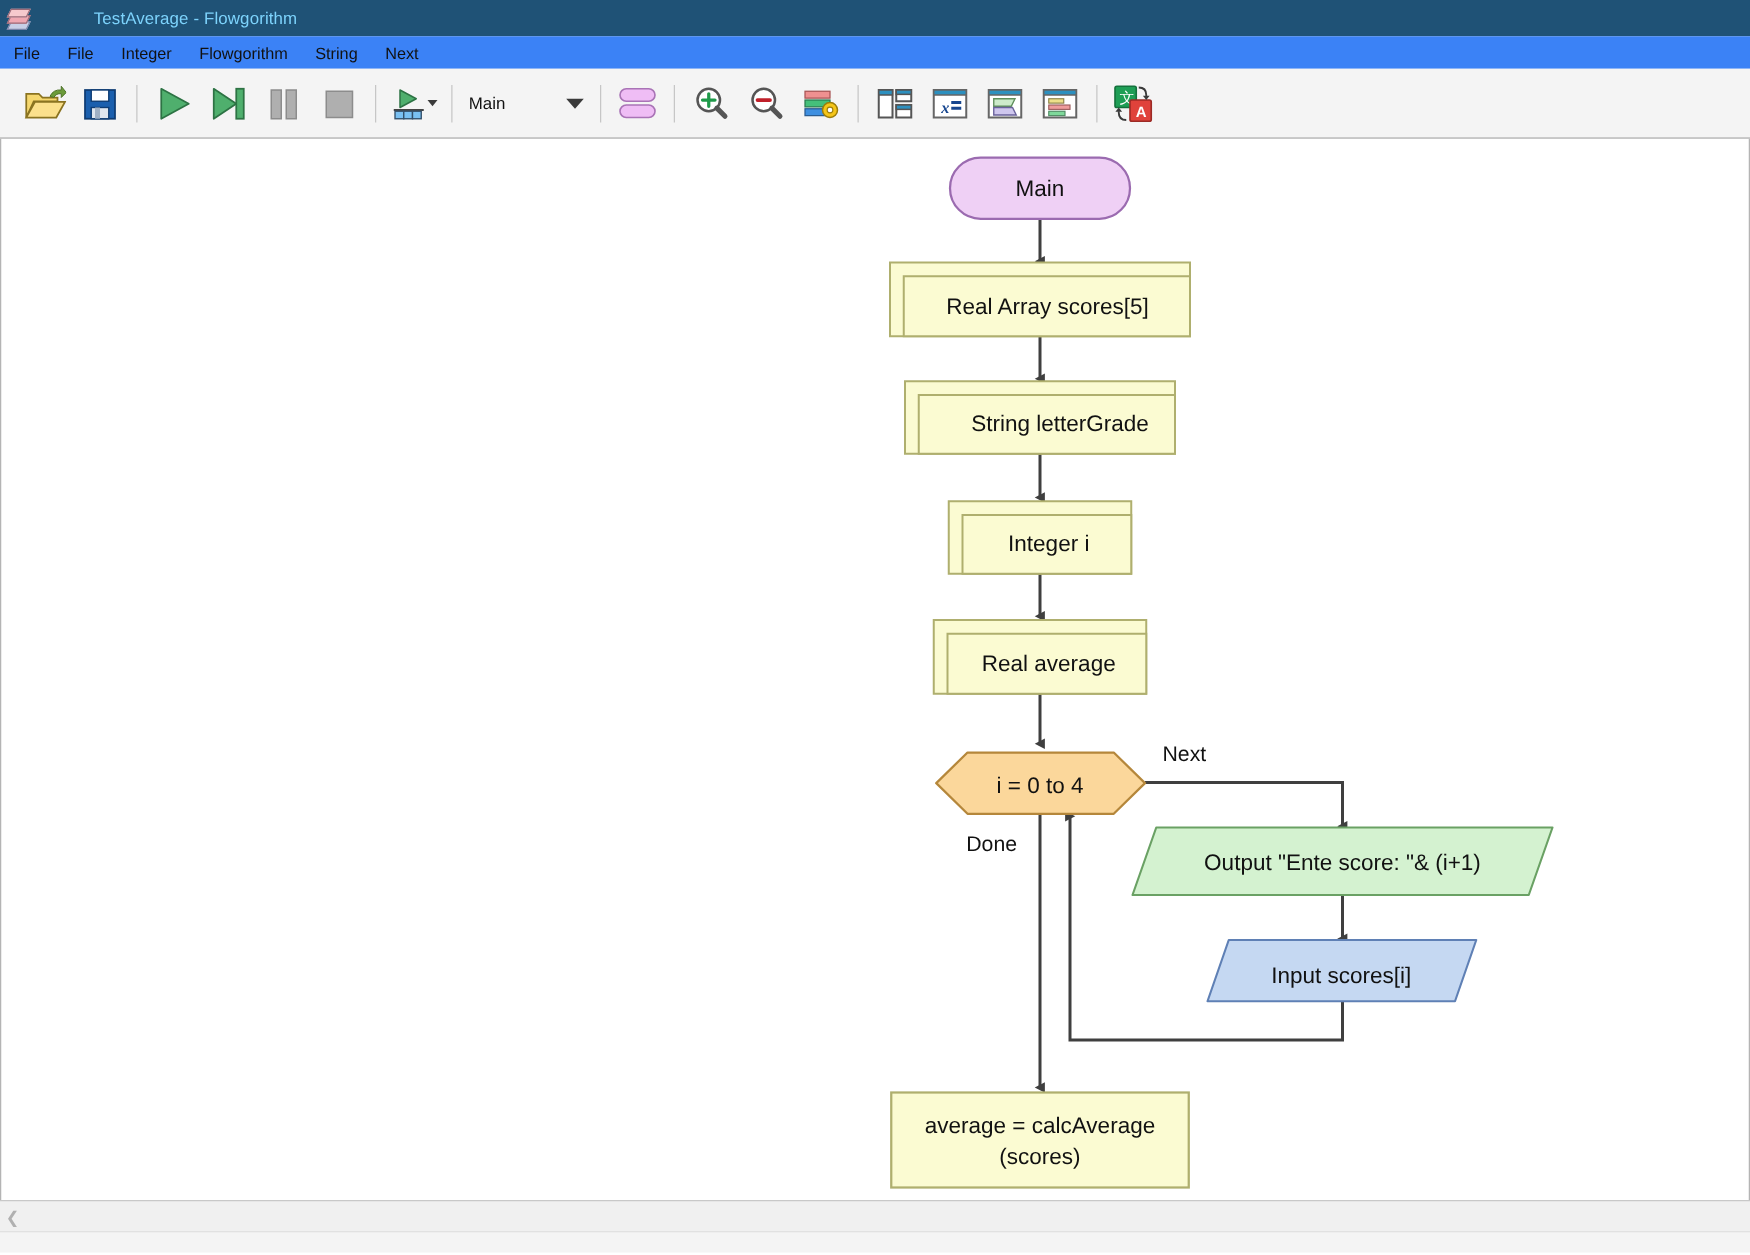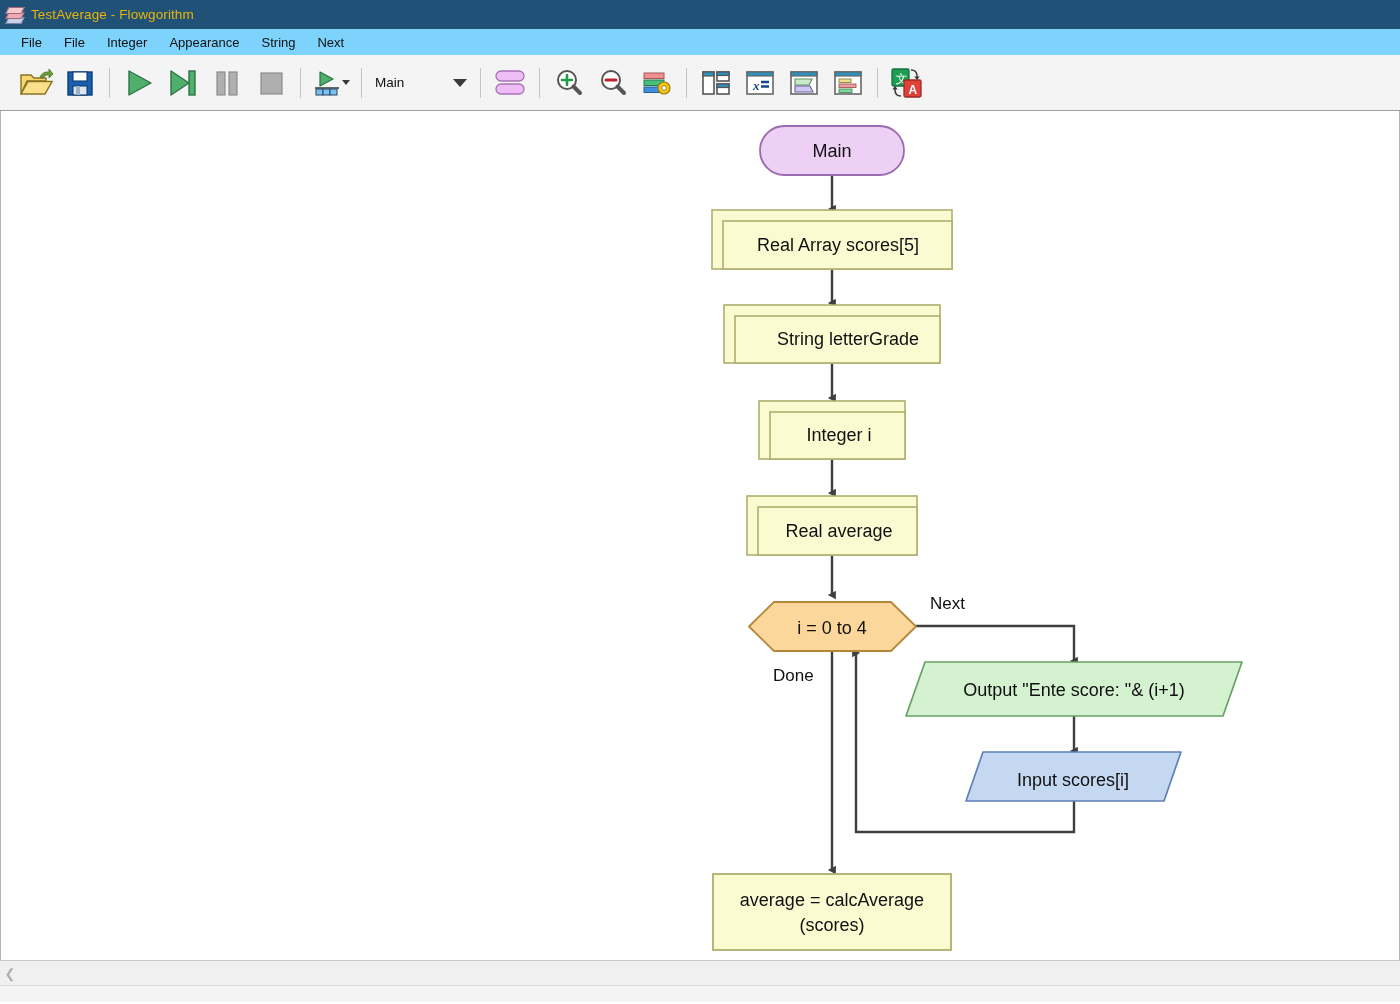--- a/index.html
+++ b/index.html
@@ -37,32 +37,32 @@
     width: 16px;
     height: 7px;
     transform: skewX(-26deg);
     border: 1px solid #9a6a78;
     box-sizing: border-box;
   }
   #titlebar .app-icon .l1 { top: 1px;  background: #f6c9cd; }
   #titlebar .app-icon .l2 { top: 6px;  background: #f0a8b2; }
   #titlebar .app-icon .l3 { top: 11px; background: #c8cfe6; border-color:#7a84a8; }
   #titlebar .title-text {
-    color: #eab308;
+    color: #7dd3fc;
     font-size: 13.5px;
     letter-spacing: 0.1px;
+    margin-left: 44px;
   }
 
   
   #menubar {
     height: 26px;
-    background: #7dd3fc;
-    display: flex;
-    align-items: center;
-    padding-left: 10px;
+    background: #3b82f6;
+    display: flex;
+    align-items: center;
     box-sizing: border-box;
   }
   #menubar .menu-item {
     font-size: 13px;
     color: #111111;
     padding: 3px 11px;
     cursor: default;
   }
 
   
@@ -162,21 +162,21 @@
     <div class="lay l2"></div>
     <div class="lay l1"></div>
   </div>
   <span class="title-text">TestAverage - Flowgorithm</span>
 </div>
 
 <div id="menubar">
   <div class="menu-item">File</div>
   <div class="menu-item">File</div>
   <div class="menu-item">Integer</div>
-  <div class="menu-item">Appearance</div>
+  <div class="menu-item">Flowgorithm</div>
   <div class="menu-item">String</div>
   <div class="menu-item">Next</div>
 </div>
 
 <div id="toolbar">
 
   <div class="tb-btn">
     <svg width="34" height="30" viewBox="0 0 34 30">
       <path d="M2 26 L2 7 L12 7 L15 10 L27 10 L27 13 L8 13 L2 26 Z" fill="#F5D76E" stroke="#8a7320" stroke-width="1.4"></path>
       <path d="M2 26 L9 13.5 L33 13.5 L26 26 Z" fill="#FBE08C" stroke="#8a7320" stroke-width="1.4"></path>

